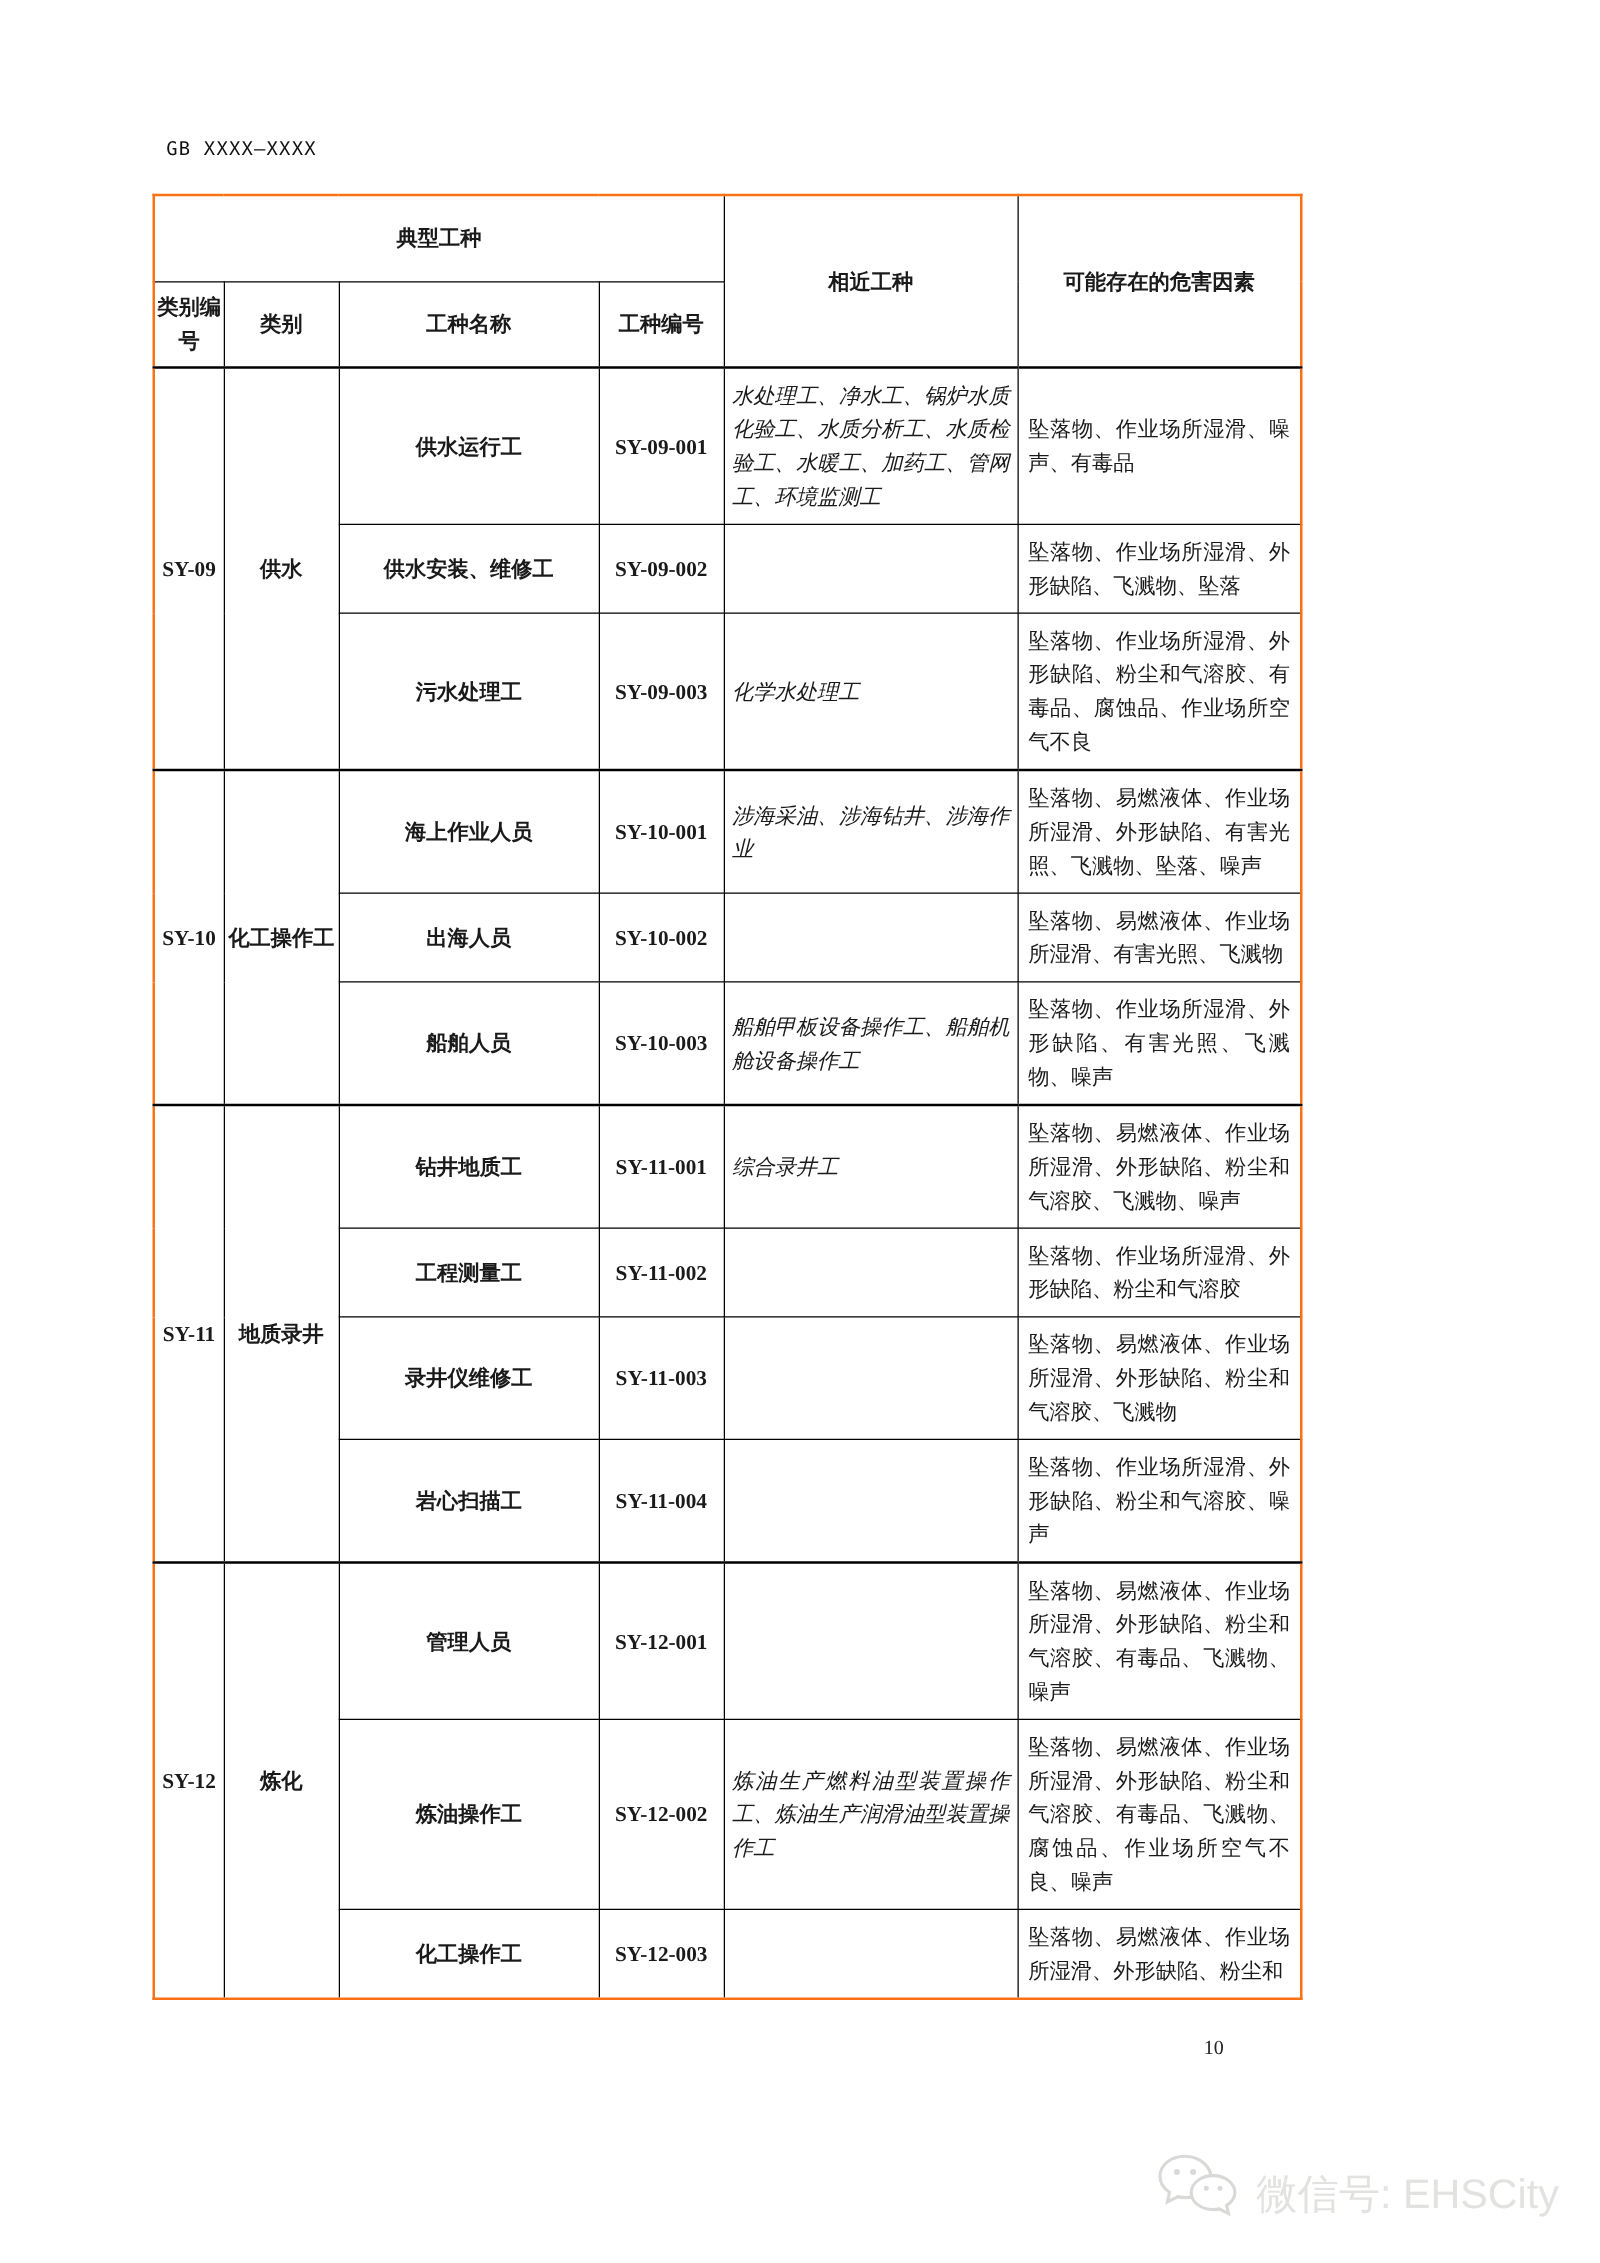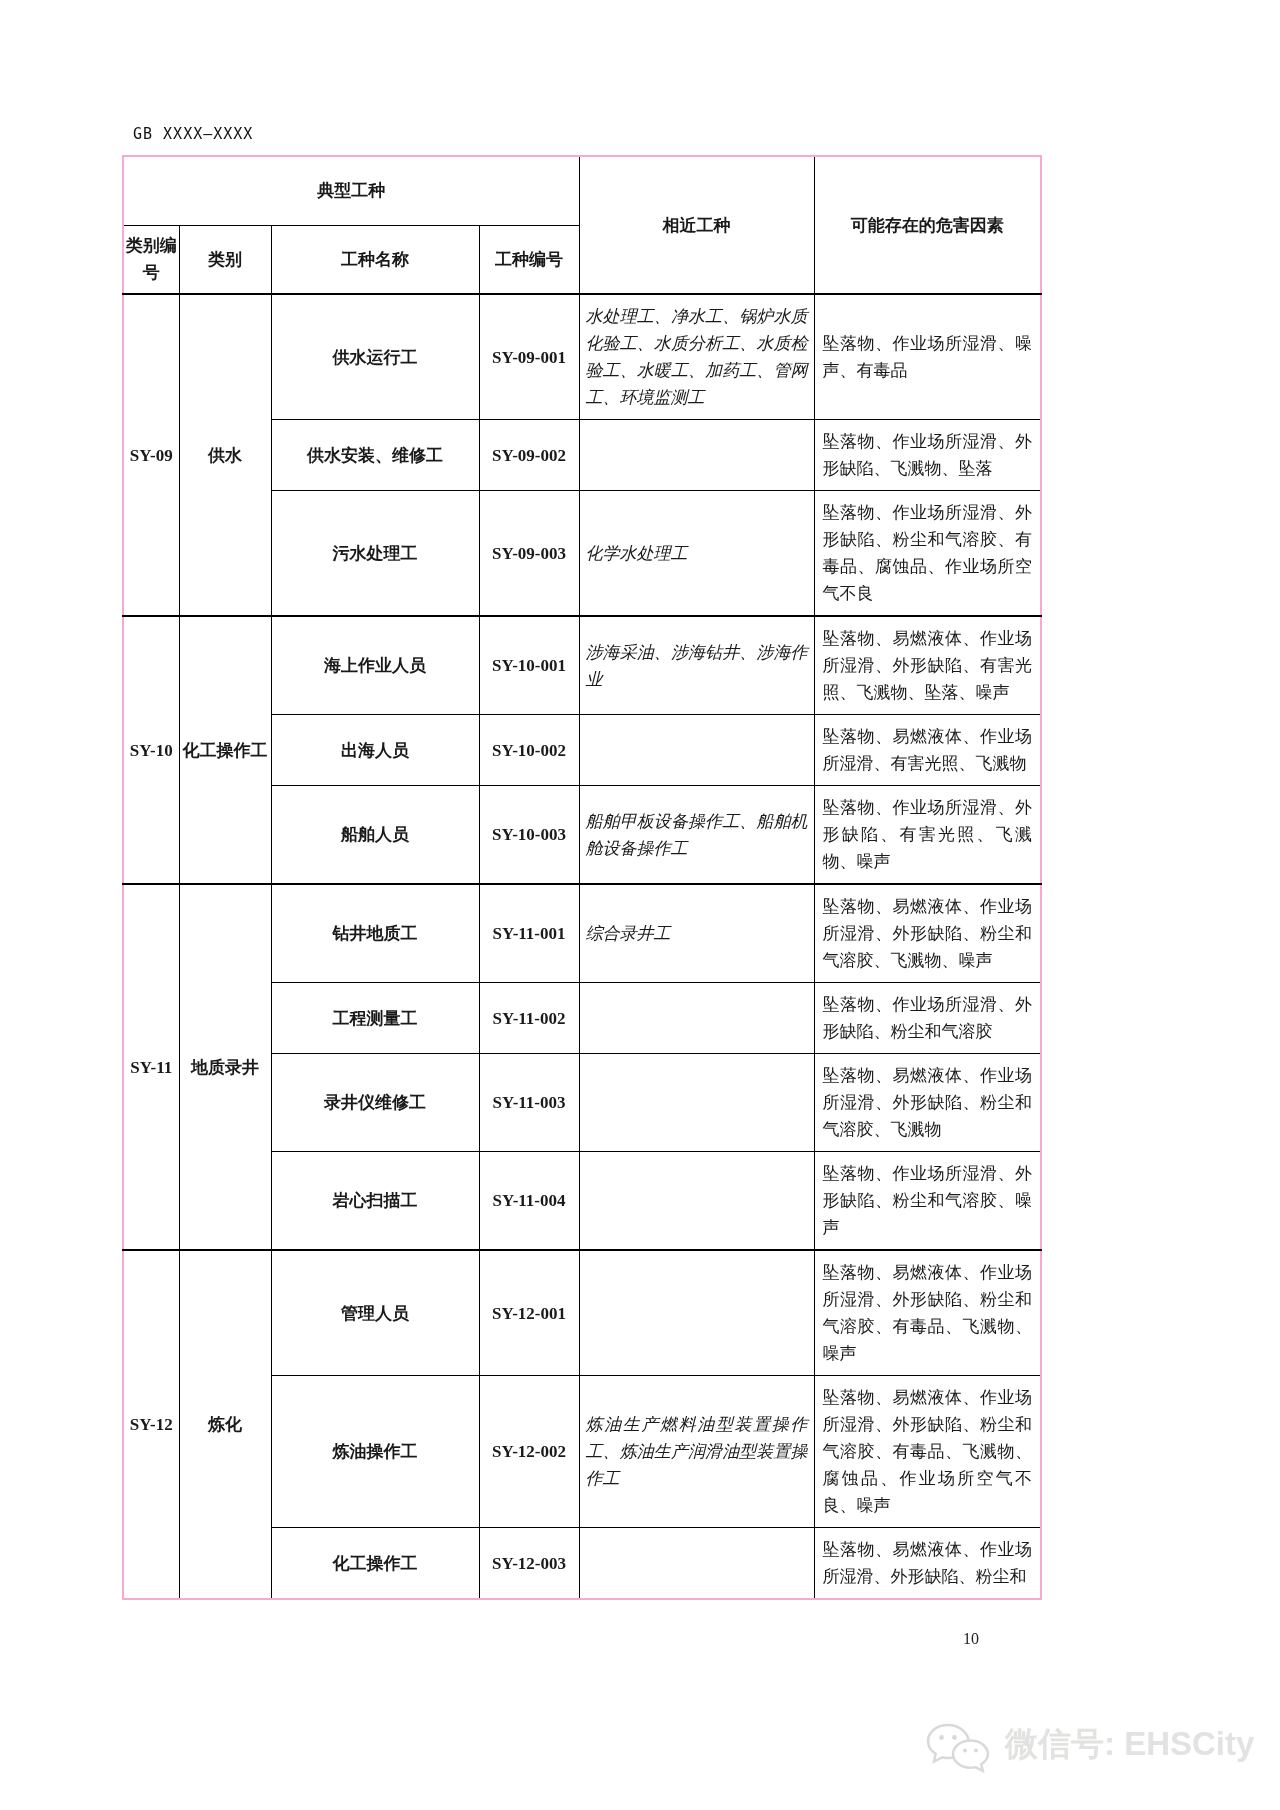--- a/index.html
+++ b/index.html
@@ -4,28 +4,28 @@
 <style>
   * { margin:0; padding:0; box-sizing:border-box; }
   html,body { background:#ffffff; }
   .page {
     position:relative; width:1280px; height:1810px;
     background:#ffffff; color:#1a1a1a;
     font-family:"Liberation Serif", serif;
     overflow:hidden;
   }
   .doc-code {
-    position:absolute; left:133px; top:125px;
+    position:absolute; left:133px; top:110px;
     font-family:"DejaVu Sans Mono", monospace;
     font-size:15px; letter-spacing:1px; color:#111;
   }
   table.jobs {
     position:absolute; left:122px; top:155px; width:918px;
     border-collapse:collapse; table-layout:fixed;
-    border:2px solid #f9a8d4;
+    border:2px solid #f97316;
     font-size:17px;
   }
   table.jobs th, table.jobs td {
     border:1px solid #000;
     vertical-align:middle;
     line-height:27px;
     word-break:break-all;
     overflow-wrap:break-word;
   }
   table.jobs thead th {
@@ -43,24 +43,24 @@
   }
   td.c-haz {
     text-align:justify; padding:8px 8px;border-radius:32px;
   }
   .page-number {
     position:absolute; left:963px; top:1630px;
     font-size:16px; color:#222;
   }
   .watermark {
     position:absolute; left:925px; top:1722px;
-    display:flex; align-items:flex-start; gap:14px;
+    display:flex; align-items:flex-end; gap:14px;
     color:#e2e2e0;
     font-family:"Liberation Sans", sans-serif;
-    font-size:33px; font-weight:bold;
+    font-size:33px; font-weight:normal;
     text-shadow:-1px -1px 0 #cccccา, 1px 1px 1px #ffffff, -1px -1px 0 #c9c9c7;
     user-select:none;
   }
   .wechat-icon { display:inline-flex; }
 </style>
 </head>
 <body>
 
 <div class="page">
 

